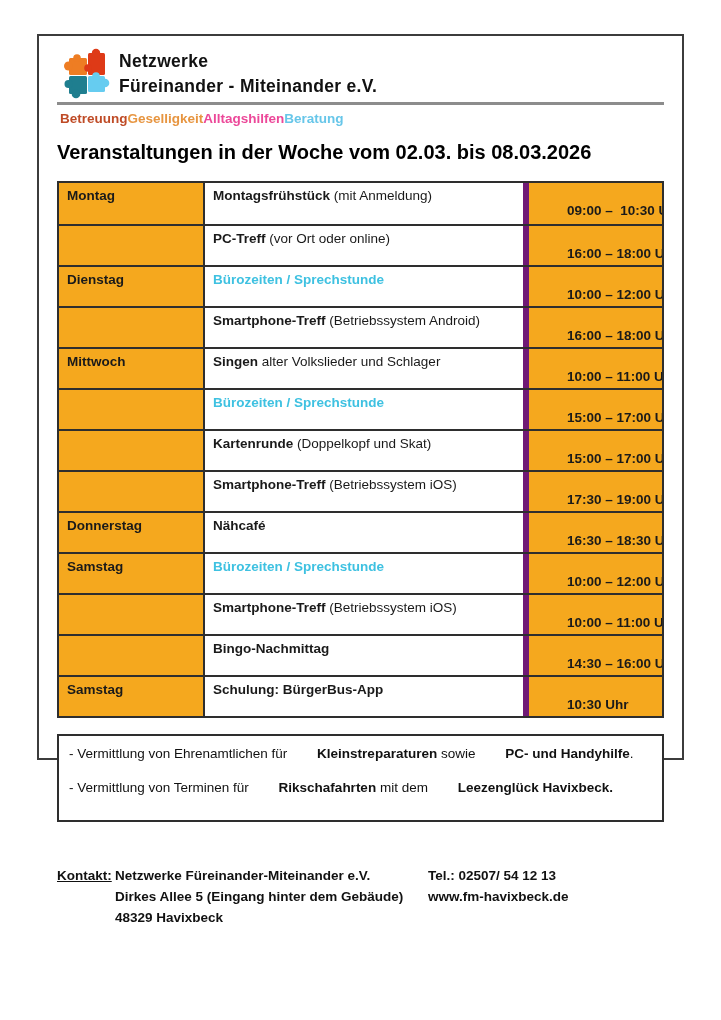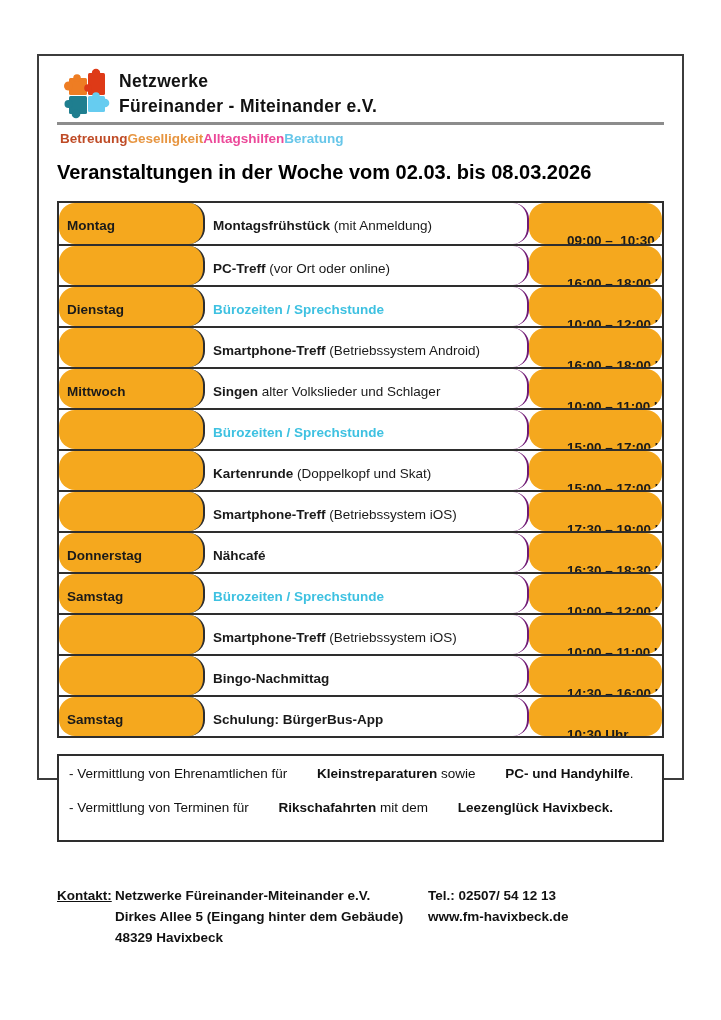--- a/index.html
+++ b/index.html
@@ -2,40 +2,40 @@
 <html style="--accent: #f5a81e;"><head>
 <meta charset="utf-8">
 <style>
   html,body{margin:0;padding:0;}
   body{
     width:721px;height:1020px;position:relative;background:#ffffff;
     font-family:"Liberation Sans",sans-serif;color:#1a1a1a;
     -webkit-font-smoothing:antialiased;
   }
   .page{
-    position:absolute;left:37px;top:54px;width:647px;height:726px;
+    position:absolute;left:37px;top:34px;width:647px;height:726px;
     border:2px solid #3c3c3c;box-sizing:border-box;background:#fff;
   }
   .logo{position:absolute;left:24px;top:12px;width:50px;height:56px;}
   .org{
     position:absolute;left:80px;top:13px;font-weight:bold;font-size:17.5px;
     line-height:25px;letter-spacing:.3px;color:#111;
   }
   .rule{position:absolute;left:18px;top:66px;width:607px;height:3px;background:#8c8c8c;}
   .menu{position:absolute;left:21px;top:75px;display:flex;font-size:13.5px;font-weight:600;}
   .title{position:absolute;left:18px;top:105px;font-size:20px;font-weight:bold;margin:0;color:#000;}
   .table{
     position:absolute;left:18px;top:145px;width:607px;
     border:2px solid #2e2e2e;box-sizing:border-box;background:#fff;
   }
   .trow{display:flex;height:41px;box-sizing:border-box;border-top:2px solid #2e2e2e;}
   .trow:first-child{border-top:none;}
-  .cell{box-sizing:border-box;padding:15px 8px;font-size:13.5px;overflow:hidden;border-radius:16px;}
+  .cell{box-sizing:border-box;padding:5px 8px;font-size:13.5px;overflow:hidden;}
   .cell.day{width:146px;background:var(--accent,#f5a81e);border-right:2px solid #2e2e2e;font-weight:bold;}
-  .cell.event{flex:1;background:#fff;border-right:2px solid #701a75;}
+  .cell.event{flex:1;background:#fff;border-right:6px solid #701a75;}
   .event-main{font-weight:bold;}
   .cell.time{width:133px;background:var(--accent,#f5a81e);font-weight:bold;white-space:pre;}
   .info-box{
     position:absolute;left:18px;top:698px;width:607px;height:88px;
     border:2px solid #2e2e2e;box-sizing:border-box;padding:10px 10px;background:#fff;
   }
   .info-line{margin:0 0 19px 0;font-size:13.5px;color:#111;}
   .info-line b{font-weight:bold;margin-left:26px;}
   .contact{position:absolute;left:18px;top:829px;width:607px;height:70px;font-size:13.5px;font-weight:bold;line-height:21px;color:#111;}
   .contact-label{position:absolute;left:0;top:0;text-decoration:underline;}

